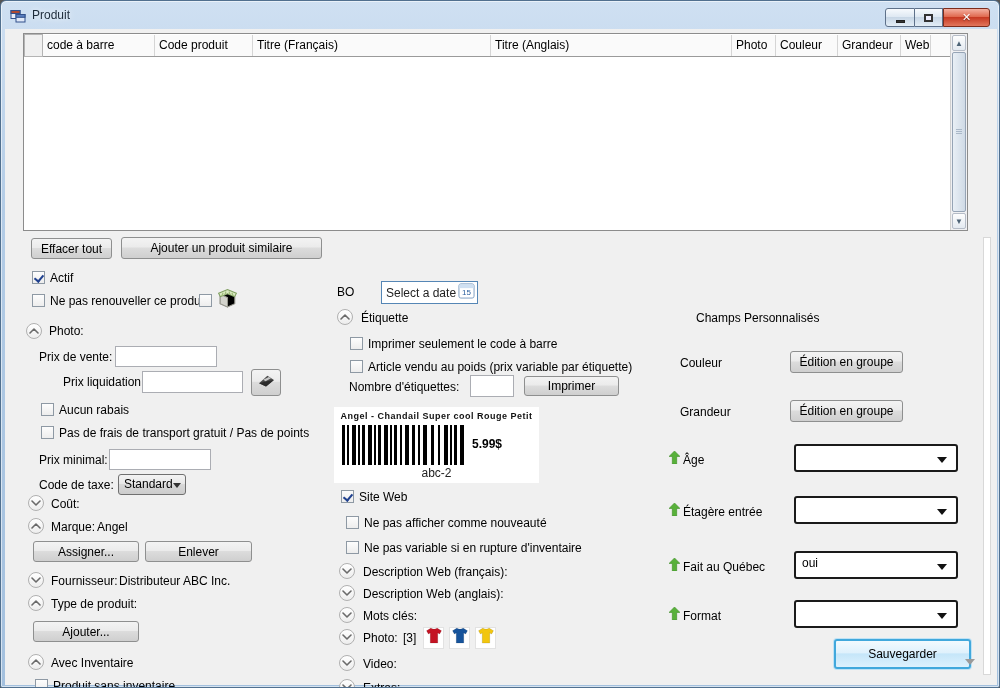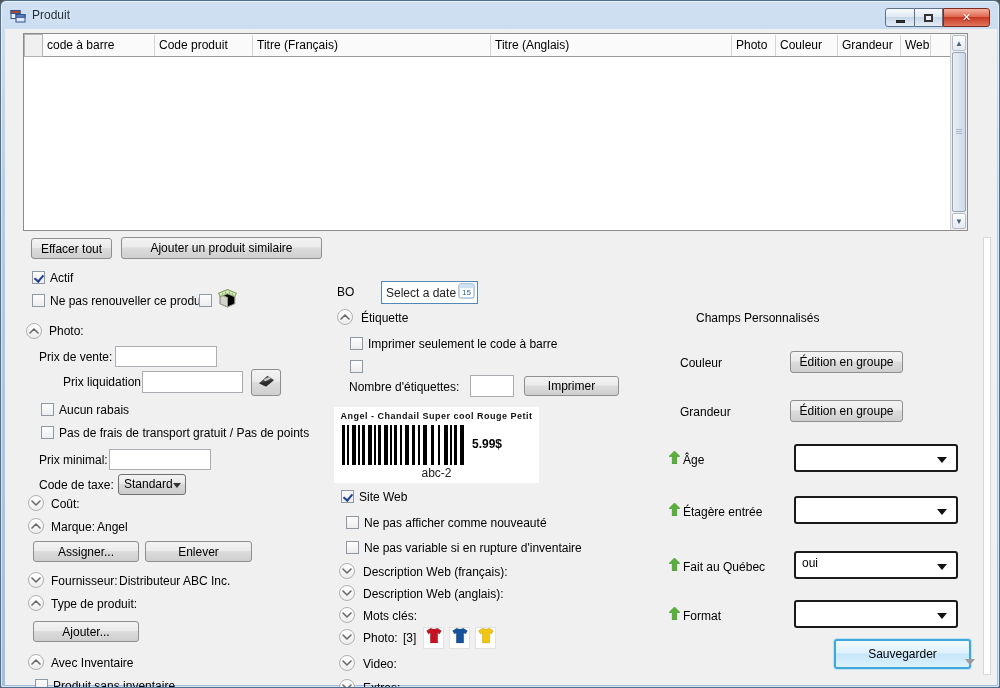--- a/index.html
+++ b/index.html
@@ -263,20 +263,21 @@
       <svg viewBox="0 0 10 6" width="10" height="6">
           <path d="M1 5 L5 1 L9 5" stroke="#6a6a6a" fill="none" stroke-width="1.6" stroke-linecap="round" stroke-linejoin="round"></path>
         </svg>
     </span>
     <span class="lbl" style="left:356px;top:282px">Étiquette</span>
 
     <span class="cb" style="left:345px;top:308px"></span>
     <span class="lbl" style="left:363px;top:308px">Imprimer seulement le code à barre</span>
 
     <span class="cb" style="left:345px;top:331px"></span>
+    <span class="lbl" style="left:363px;top:331px">Article vendu au poids (prix variable par étiquette)</span>
 
     <span class="lbl" style="left:344px;top:351px">Nombre d'étiquettes:</span>
     <input class="tbox" style="left: 465px; top: 346px; width: 44px; height: 22px;">
     <div class="btn" style="left:519px;top:347px;width:95px;height:20px">Imprimer</div>
 
     <div class="bclabel">
       <div class="bctitle">Angel - Chandail Super cool Rouge Petit</div>
       <span style="position:absolute;left:8px;top:18px">
         <svg viewBox="0 0 125 40" width="125" height="40">
           <g fill="#000">

